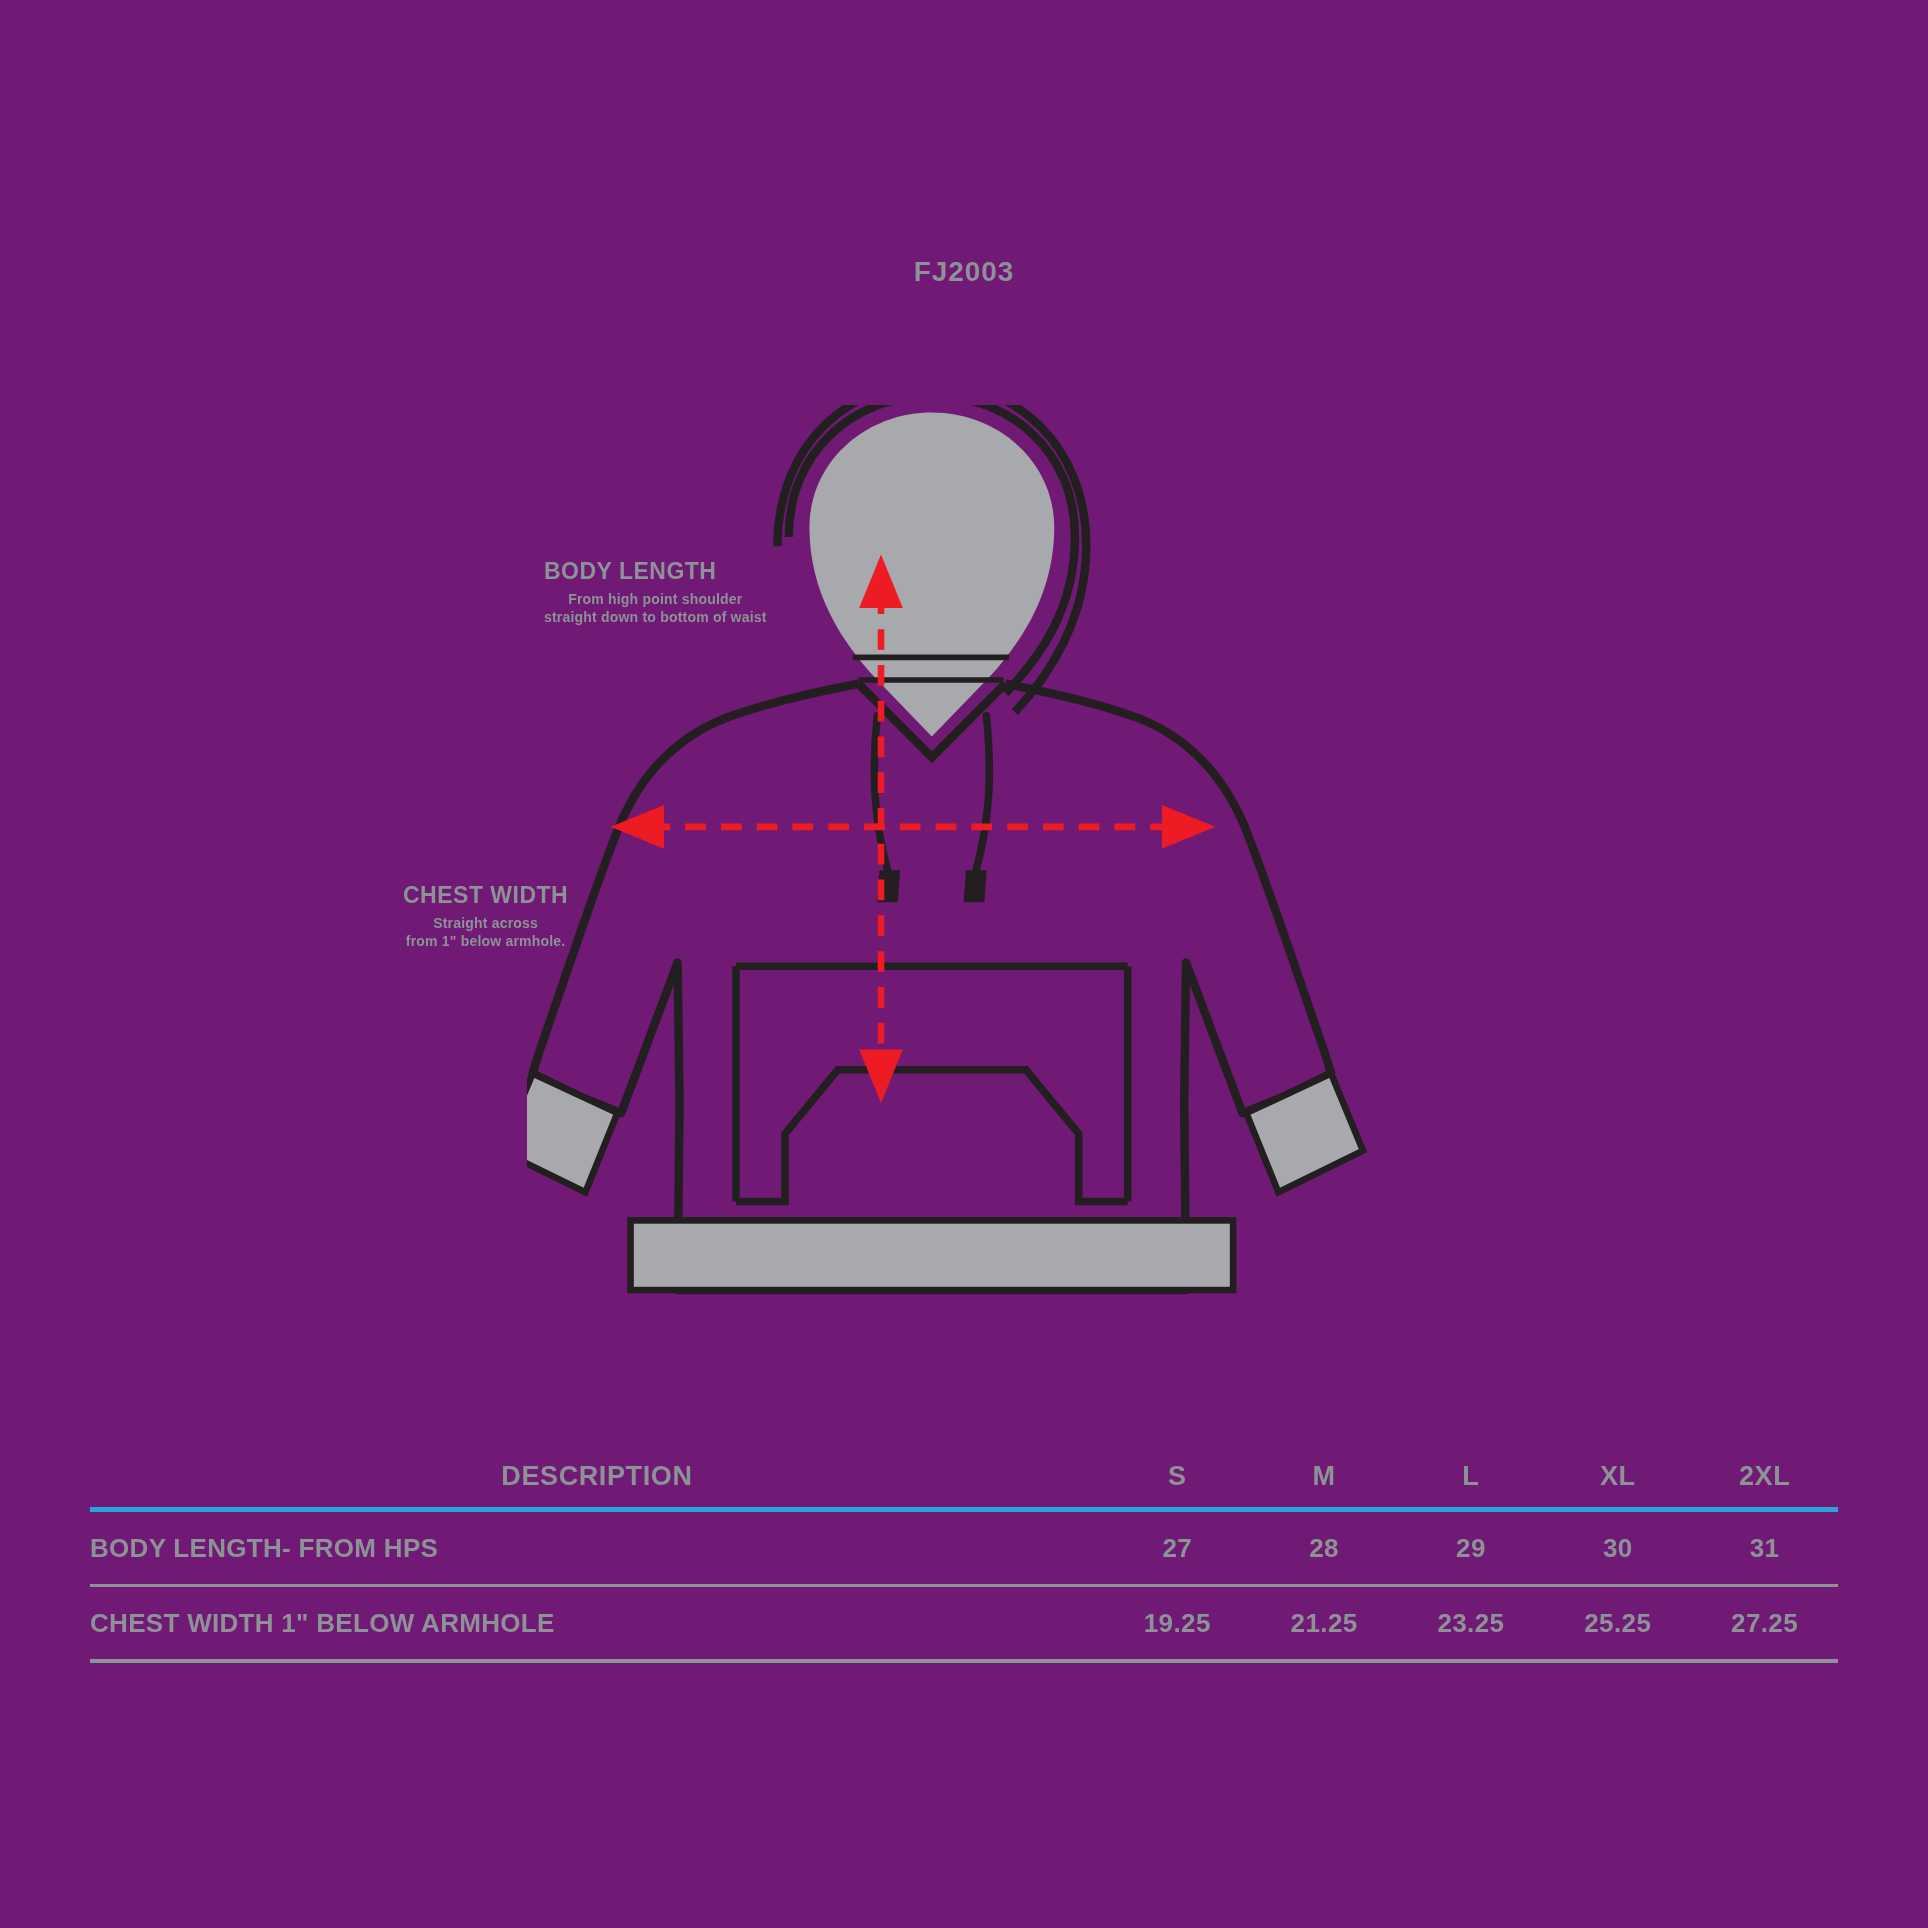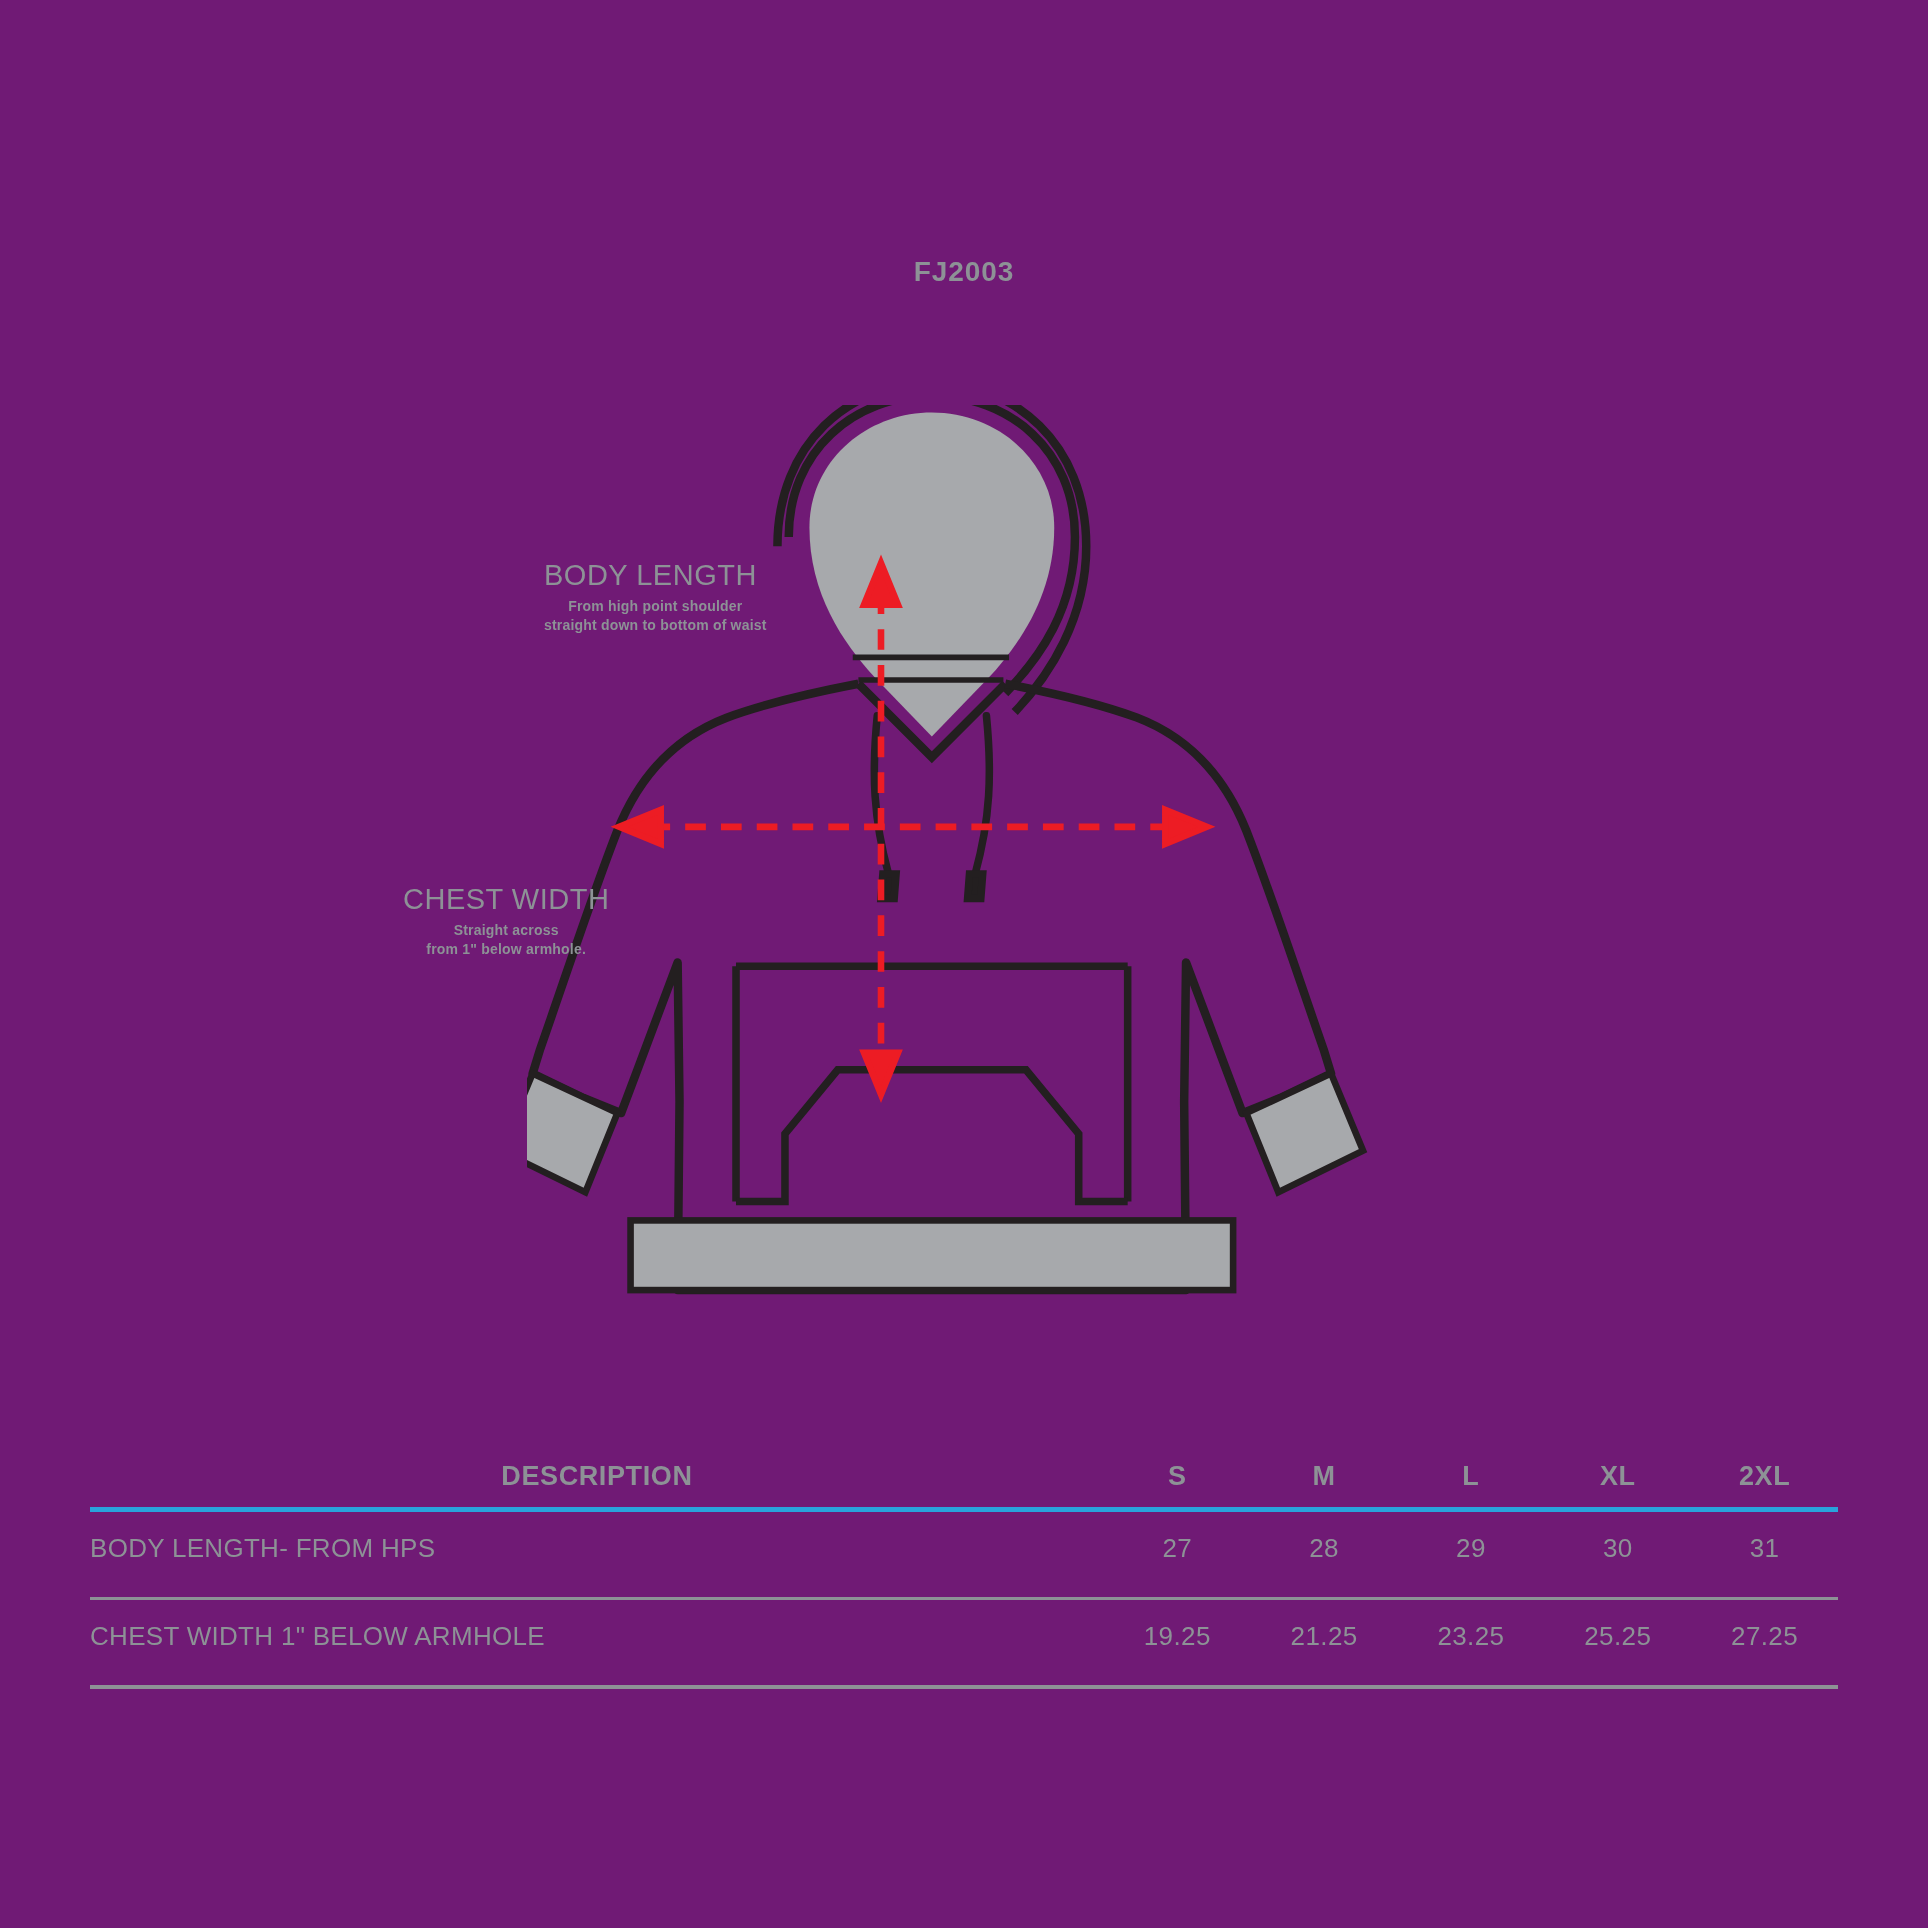--- a/index.html
+++ b/index.html
@@ -44,22 +44,22 @@
     height: 904px;
   }
   .garment svg { display: block; }
 
   
   .callout {
     position: absolute;
     color: #8d9296;
   }
   .callout .c-title {
-    font-size: 29px;
-    font-weight: normal;
+    font-size: 23px;
+    font-weight: bold;
     letter-spacing: 0.5px;
     line-height: 1.25;
     margin-bottom: 3.8px;
   }
   .callout .c-sub {
     font-size: 14px;
     font-weight: bold;
     line-height: 1.32;
     letter-spacing: 0.2px;
     text-align: center;
@@ -103,24 +103,24 @@
     background: #29a3dc;
     padding: 0;
   }
   .rule-gray td {
     height: 3.8px;
     background: #8d9296;
     padding: 0;
   }
   tr.data-row td {
     font-size: 26px;
-    font-weight: normal;
+    font-weight: bold;
     letter-spacing: 0.4px;
     text-align: center;
-    padding: 21px 0 33px 0;
+    padding: 21px 0 20px 0;
   }
   tr.data-row td.desc-cell {
     text-align: left;
     letter-spacing: 0.3px;
   }
 </style>
 </head>
 <body>
 
 <div class="page">

